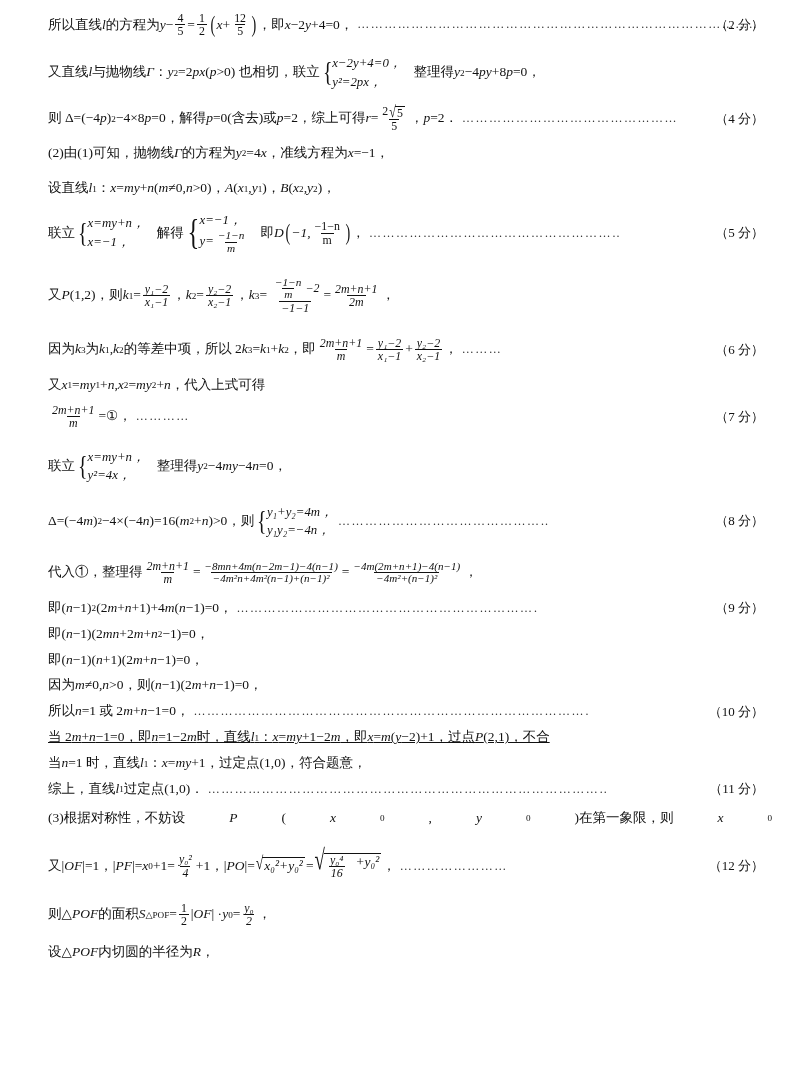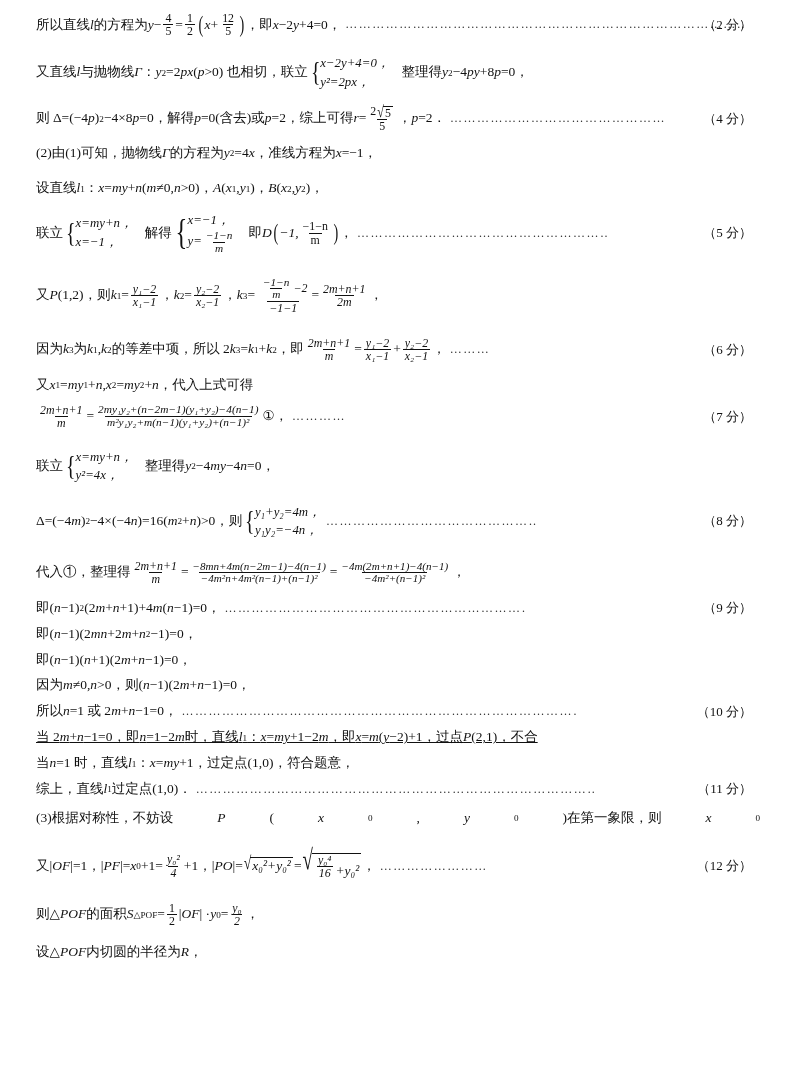--- a/index.html
+++ b/index.html
@@ -16,21 +16,21 @@
   }
   .page {
     position: relative;
     width: 800px;
     height: 1065px;
     padding: 0;
     box-sizing: border-box;
   }
   .content {
     position: absolute;
-    left: 36px;
+    left: 48px;
     top: 12px;
     width: 716px;
   }
   .line {
     position: relative;
     display: flex;
     align-items: center;
     font-size: 13.5px;
     line-height: 1.25;
     white-space: nowrap;
@@ -397,24 +397,20 @@
       <span class="it">n</span>
       <span>，代入上式可得</span>
     </div>
 
     <div class="line" style="margin-bottom:18px;">
       <span class="frac it">
         <span class="num">2m+n+1</span>
         <span class="den">m</span>
       </span>
       <span>=</span>
-      <span class="frac it" style="font-size:0.84em;">
-        <span class="num">2my₁y₂+(n−2m−1)(y₁+y₂)−4(n−1)</span>
-        <span class="den">m²y₁y₂+m(n−1)(y₁+y₂)+(n−1)²</span>
-      </span>
       <span>①，</span>
       <span class="dots" style="width:78px;">…………</span>
       <span class="score">（7 分）</span>
     </div>
 
     <div class="line" style="margin-bottom:18px;">
       <span>联立</span>
       <span class="system">
         <span class="brace">{</span>
         <span class="rows">
@@ -638,21 +634,21 @@
       <span>+1，|</span>
       <span class="it">PO</span>
       <span>|=</span>
       <span class="sqrt it">
         <span class="rad">√</span>
         <span class="body">x₀²+y₀²</span>
       </span>
       <span>=</span>
       <span class="sqrt it">
         <span class="rad" style="font-size:1.4em;transform:scaleY(1.5);">√</span>
-        <span class="body" style="display:flex;align-items:flex-end;">
+        <span class="body" style="display:flex;align-items:flex-start;gap:8px;">
           <span class="frac">
               <span class="num">y₀⁴</span>
               <span class="den">16</span>
             </span>
           <span>+y₀²</span>
         </span>
       </span>
       <span>，</span>
       <span class="dots" style="width:126px;">……………………</span>
       <span class="score">（12 分）</span>

